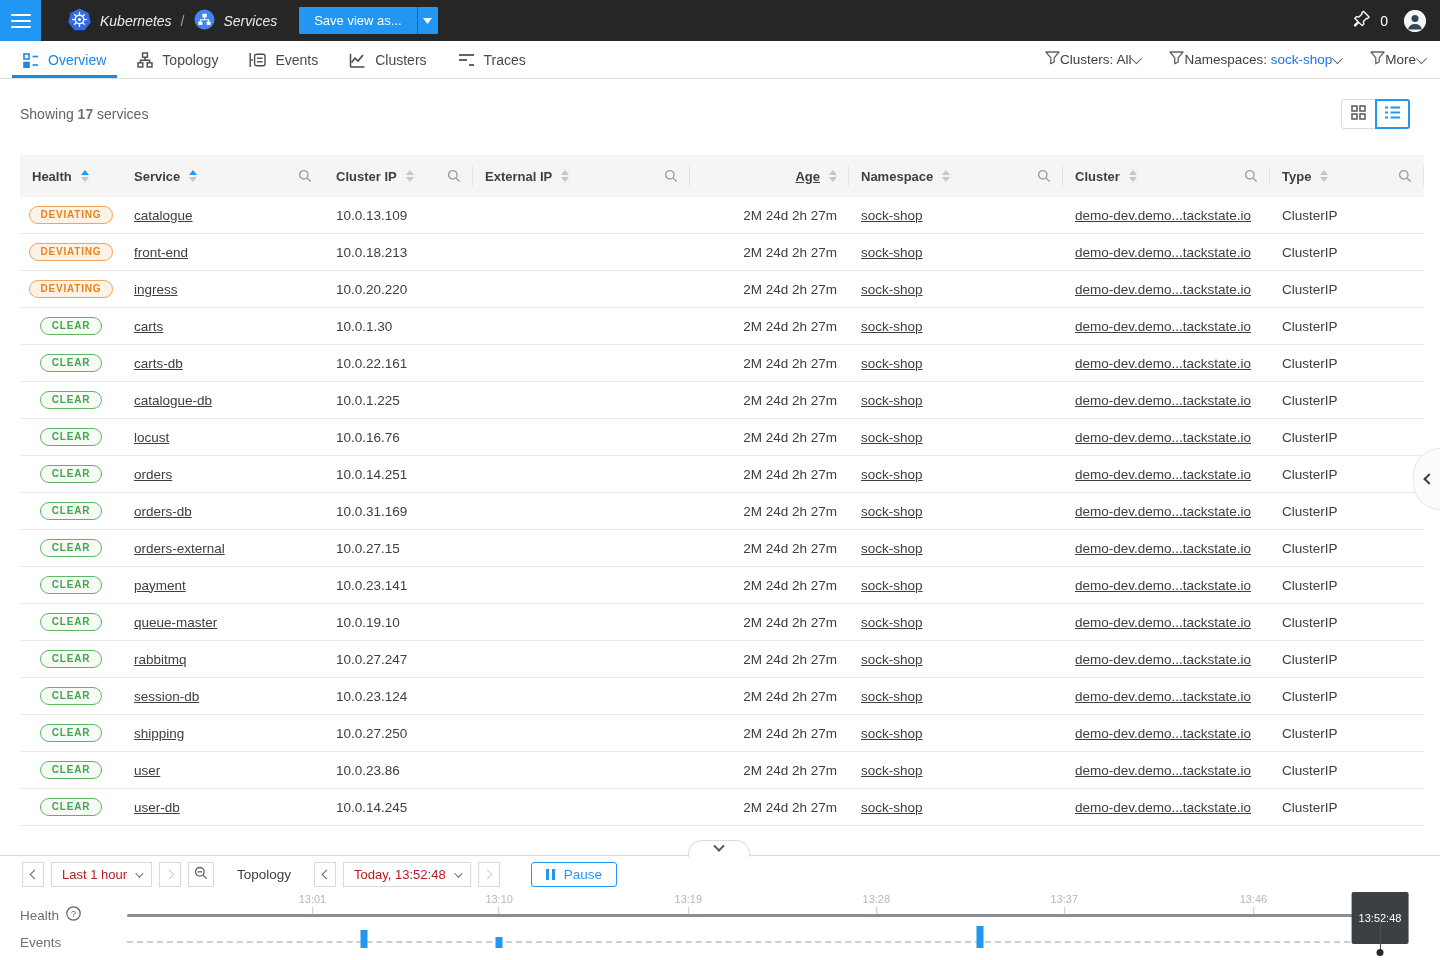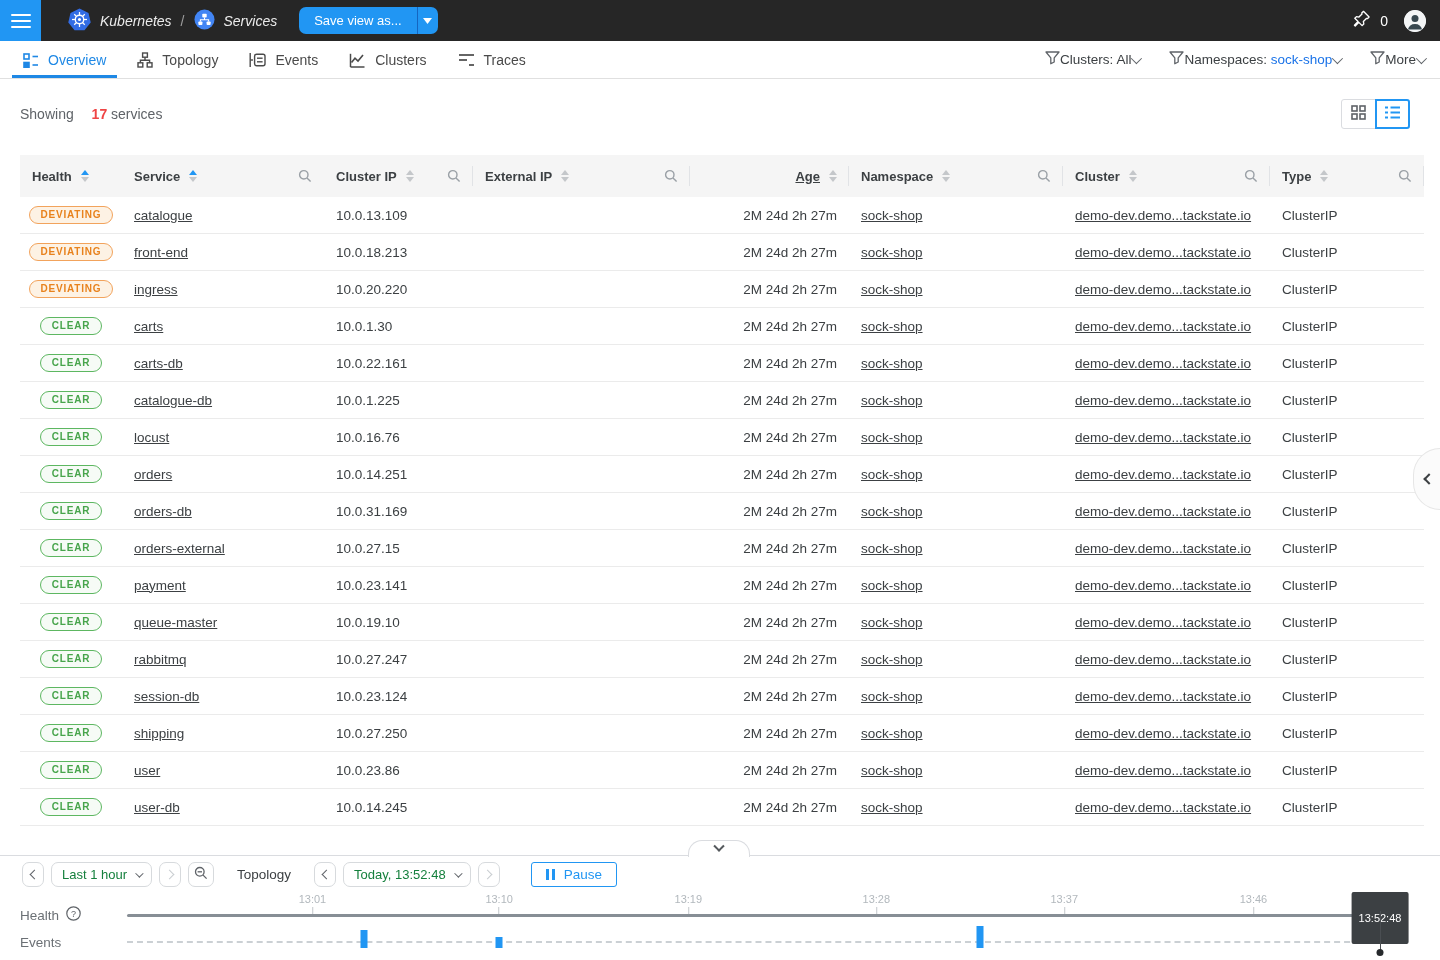--- a/index.html
+++ b/index.html
@@ -8,21 +8,21 @@
 
   
   .topbar { position:absolute; top:0; left:0; width:1440px; height:41px;
     background:#262626; display:flex; align-items:center; }
   .hamburger { width:41px; height:41px; background:#2196F3; display:flex;
     flex-direction:column; justify-content:center; align-items:center; gap:4px; cursor:pointer; }
   .hamburger span { display:block; width:20px; height:2px; background:#fff; border-radius:1px; }
   .crumbs { display:flex; align-items:center; gap:9px; margin-left:27px; }
   .crumb { display:flex; align-items:center; gap:9px; color:#ECECEC; font-size:14px; cursor:pointer;font-style:italic; }
   .crumb-sep { color:#9E9E9E; font-size:14px; }
-  .savewrap { display:flex; margin-left:22px; height:27px; border-radius:7px; overflow:hidden; }
+  .savewrap { display:flex; margin-left:22px; height:27px; border-radius:1px; overflow:hidden; }
   .savebtn { background:#2196F3; color:#fff; font-size:13px; border:none; padding:0 15px;
     cursor:pointer; font-family:inherit; }
   .savecaret { width:21px; background:#2196F3; border:none; border-left:1px solid #1565C0;
     color:#fff; cursor:pointer; display:flex; align-items:center; justify-content:center; }
   .topbar-right { margin-left:auto; display:flex; align-items:center; gap:10px; margin-right:14px; }
   .pinbtn { display:flex; align-items:center; gap:9px; background:none; border:none;
     color:#fff; font-size:14px; cursor:pointer; font-family:inherit; }
   .avatar { width:22px; height:22px; border-radius:50%; overflow:hidden; background:#ECEFF1;
     border:none; cursor:pointer; margin-left:6px; padding:0; }
 
@@ -34,21 +34,21 @@
   .tab.active { color:#1E88E5; border-bottom-color:#1E88E5; }
   .tab svg { display:block; }
   .filters { margin-left:auto; display:flex; align-items:center; gap:30px; margin-right:16px; }
   .filter { display:flex; align-items:center; font-size:13.5px; color:#3C4043; cursor:pointer; }
   .filter .val-link { color:#1A73E8; }
   .chev { display:inline-block; width:8px; height:8px; border-right:1.6px solid #5F6368;
     border-bottom:1.6px solid #5F6368; transform:rotate(45deg) translateY(-2px); }
 
   
   .summary { position:absolute; left:20px; top:106px; font-size:14px; color:#5F6368; }
-  .summary b { color:#ef4444;margin-left:14px; }
+  .summary b { color:#737373; }
   .toggles { position:absolute; right:30px; top:99px; display:flex; }
   .tgl { width:35px; height:30px; background:#fff; border:1px solid #DADCE0; display:flex;
     align-items:center; justify-content:center; cursor:pointer; }
   .tgl:first-child { border-radius:3px 0 0 3px; }
   .tgl:last-child { border-radius:0 3px 3px 0; margin-left:-1px; }
   .tgl.active { border:2px solid #2196F3; z-index:2; }
 
   
   .table { position:absolute; left:20px; top:155px; width:1404px; }
   .grid { display:grid; grid-template-columns:102px 202px 149px 217px 159px 214px 207px minmax(0,1fr); }
@@ -84,23 +84,23 @@
 
   
   .timeline { position:absolute; top:855px; left:0; width:1440px; height:105px; background:#fff;
     border-top:1px solid #DADCE0; }
   .collapse-tab { position:absolute; top:-16px; left:688px; width:62px; height:17px; background:#fff;
     border:1px solid #DADCE0; border-bottom:none; border-radius:14px 14px 0 0; cursor:pointer;
     display:flex; align-items:center; justify-content:center; }
   .chev-d { width:8px; height:8px; border-right:2px solid #55595D; border-bottom:2px solid #55595D;
     transform:rotate(45deg) translate(-2px,-2px); }
   .tcontrols { position:absolute; left:22px; top:6px; display:flex; align-items:center; gap:7px; }
-  .tbtn { height:25px; min-width:22px; background:#fff; border:1px solid #D7DADD; border-radius:7px;
+  .tbtn { height:25px; min-width:22px; background:#fff; border:1px solid #D7DADD; border-radius:0;
     display:flex; align-items:center; justify-content:center; cursor:pointer; padding:0 5px;
-    font-family:inherit; font-size:13px; color:#15803d; }
+    font-family:inherit; font-size:13px; color:#b91c1c; }
   .tbtn .chev-l2 { width:7px; height:7px; border-left:1.8px solid #5F6368; border-bottom:1.8px solid #5F6368;
     transform:rotate(45deg); margin-left:2px; }
   .tbtn .chev-r2 { width:7px; height:7px; border-right:1.8px solid #C9CDD1; border-top:1.8px solid #C9CDD1;
     transform:rotate(45deg); margin-right:2px; }
   .tbtn.dd { gap:8px; padding:0 10px; }
   .tbtn.dd .chev { width:6px; height:6px; border-width:1.5px; }
   .tl-label { font-size:13.5px; color:#3C4043; margin:0 16px; }
   .pausebtn { margin-left:24px; height:25px; border:1px solid #2196F3; border-radius:3px; background:#fff;
     color:#2196F3; font-size:13.5px; display:flex; align-items:center; gap:9px; padding:0 14px;
     cursor:pointer; font-family:inherit; }

